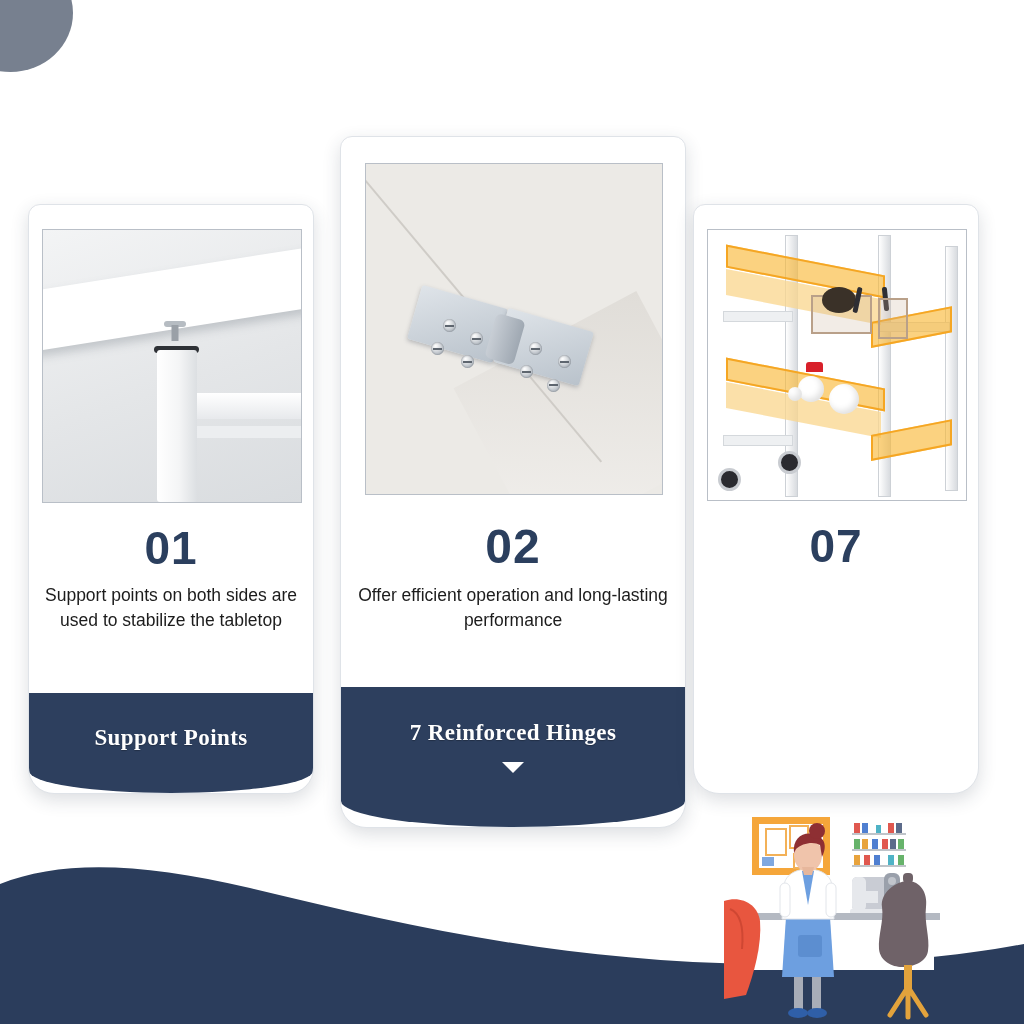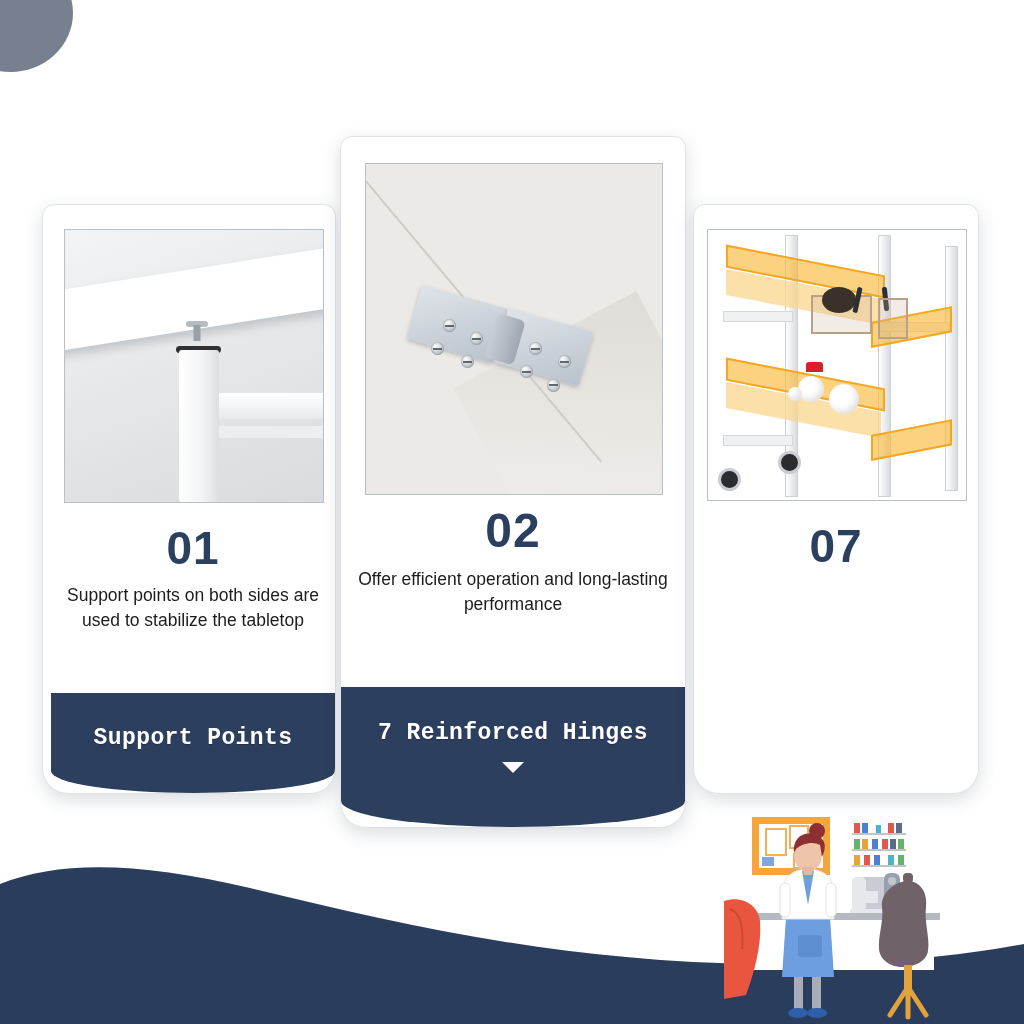--- a/index.html
+++ b/index.html
@@ -42,21 +42,21 @@
   .cards{position:absolute;left:0;top:0;width:1024px;height:1024px;}
   .card{
     position:absolute;
     background:#ffffff;
     border:1px solid #dfe3e8;
     border-radius:12px 12px 26px 26px;
     box-shadow:0 6px 18px rgba(40,50,70,.16);
     overflow:hidden;
     display:flex;flex-direction:column;
   }
-  .card-1{left:42px;top:204px;width:284px;height:588px;padding-left:8px;}
+  .card-1{left:28px;top:204px;width:284px;height:588px;}
   .card-2{left:340px;top:136px;width:344px;height:690px;}
   .card-3{left:693px;top:204px;width:284px;height:588px;}
 
   .photo-wrap{padding:24px 13px 0 13px;}
   .card-2 .photo-wrap{padding:26px 24px 0 24px;}
   .photo{
     width:100%;
     border:1px solid #b9bfc7;
     background:#eceeef;
     position:relative;
@@ -69,21 +69,21 @@
   .num{
     text-align:center;
     font-family:"Liberation Sans", sans-serif;
     font-weight:bold;
     font-size:46px;
     color:#2b3f5e;
     letter-spacing:1px;
     margin-top:22px;
     line-height:1;
   }
-  .card-2 .num{font-size:48px;margin-top:12px;}
+  .card-2 .num{font-size:48px;margin-top:28px;}
   .caption{
     text-align:center;
     color:#1c1c1c;
     font-size:17.5px;
     line-height:1.45;
     padding:12px 4px 0 4px;
     font-family:"Liberation Sans", sans-serif;
   }
   .card-1 .caption{padding-left:2px;padding-right:2px;}
   .spacer{flex:1;}
@@ -92,21 +92,21 @@
     position:relative;
     background:#2d3f5e;
     color:#ffffff;
     text-align:center;
     font-weight:bold;
     font-size:23px;
     letter-spacing:.4px;
     display:flex;align-items:center;justify-content:center;
     border-radius:0 0 50% 50% / 0 0 22px 22px;
     text-shadow:0 1px 1px rgba(0,0,0,.25);
-    font-family:Liberation Mono, monospace;
+    font-family:Liberation Serif, serif;
   }
   .card-1 .band,.card-3 .band{height:90px;padding-bottom:10px;}
   .card-2 .band{height:118px;padding-bottom:22px;flex-direction:column;gap:16px;border-radius:0 0 50% 50% / 0 0 26px 26px;}
   .band-label{display:block;}
   .chevron{
     width:0;height:0;
     border-left:11px solid transparent;
     border-right:11px solid transparent;
     border-top:11px solid #ffffff;
   }

